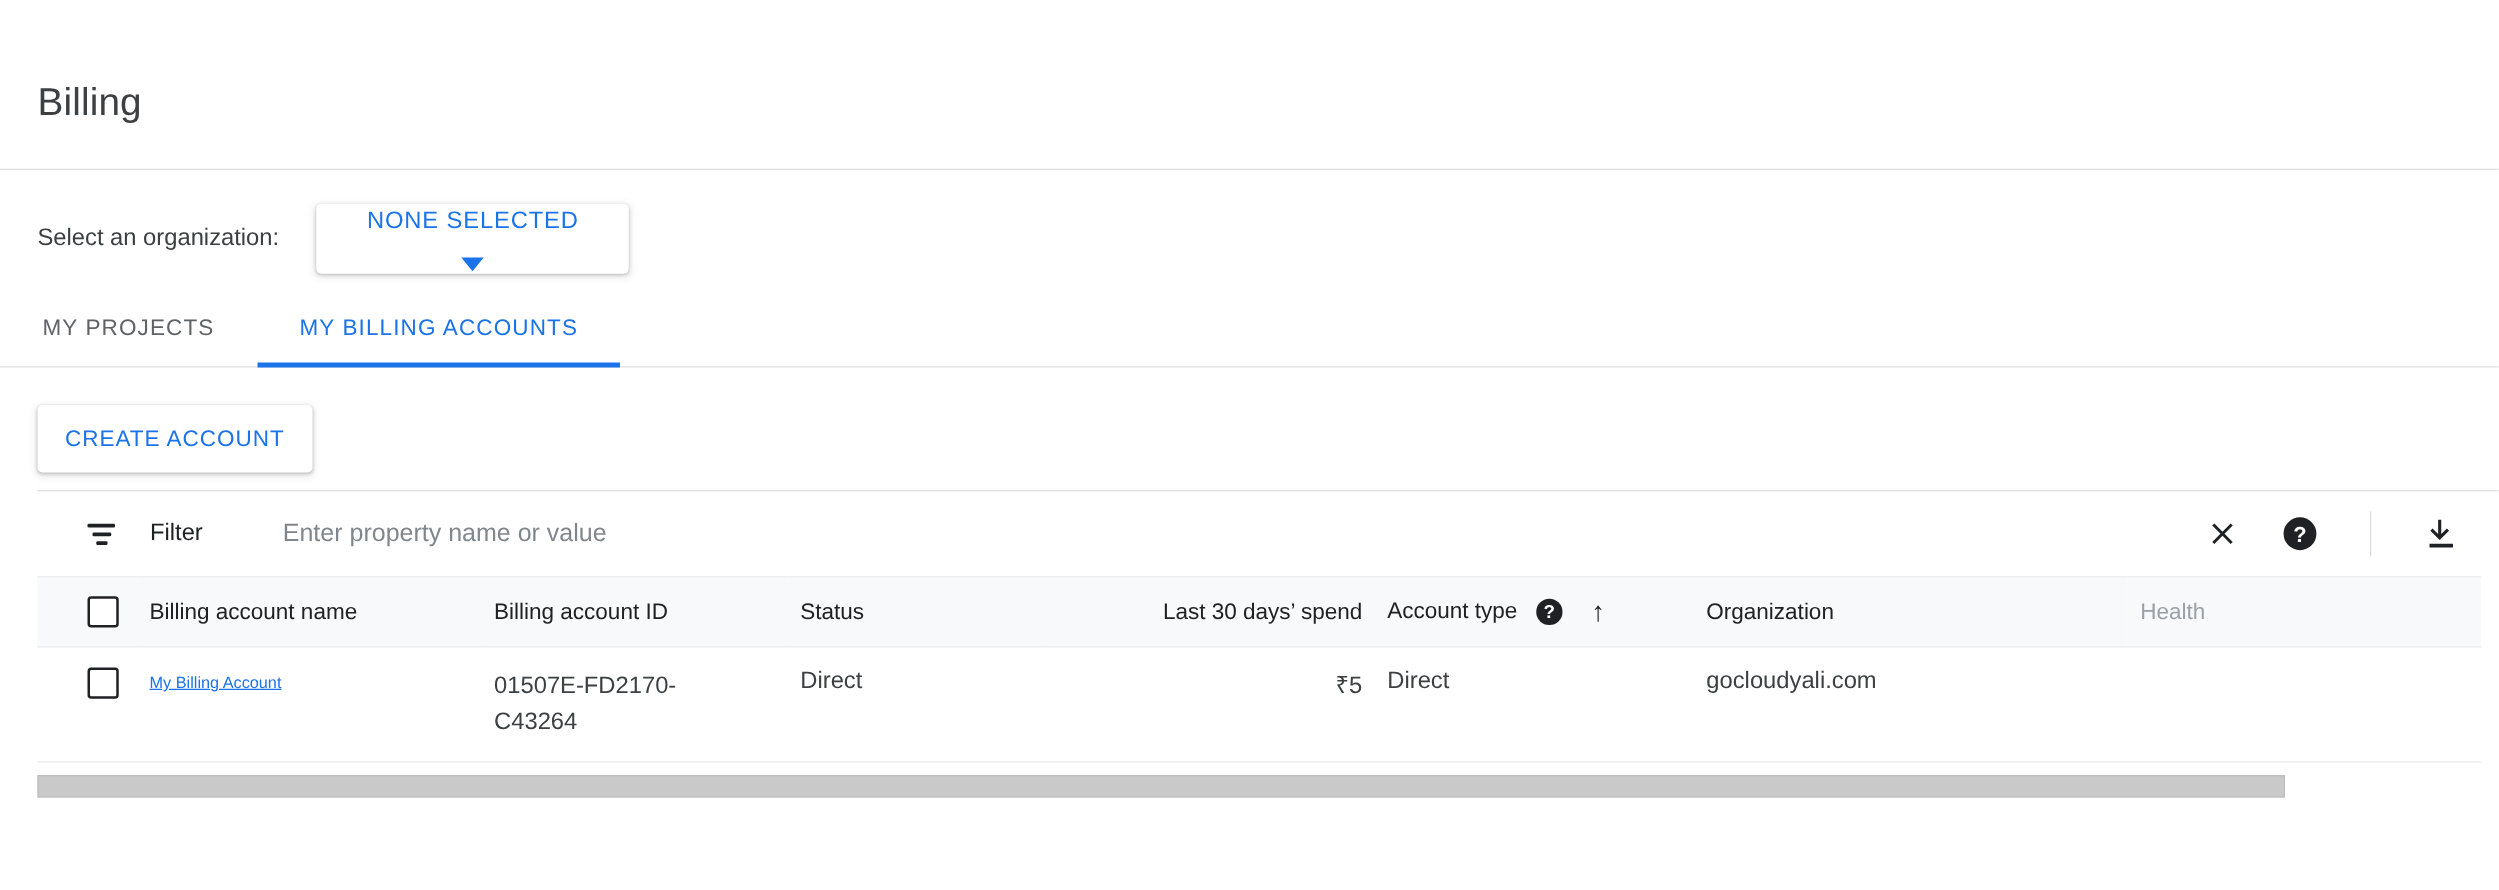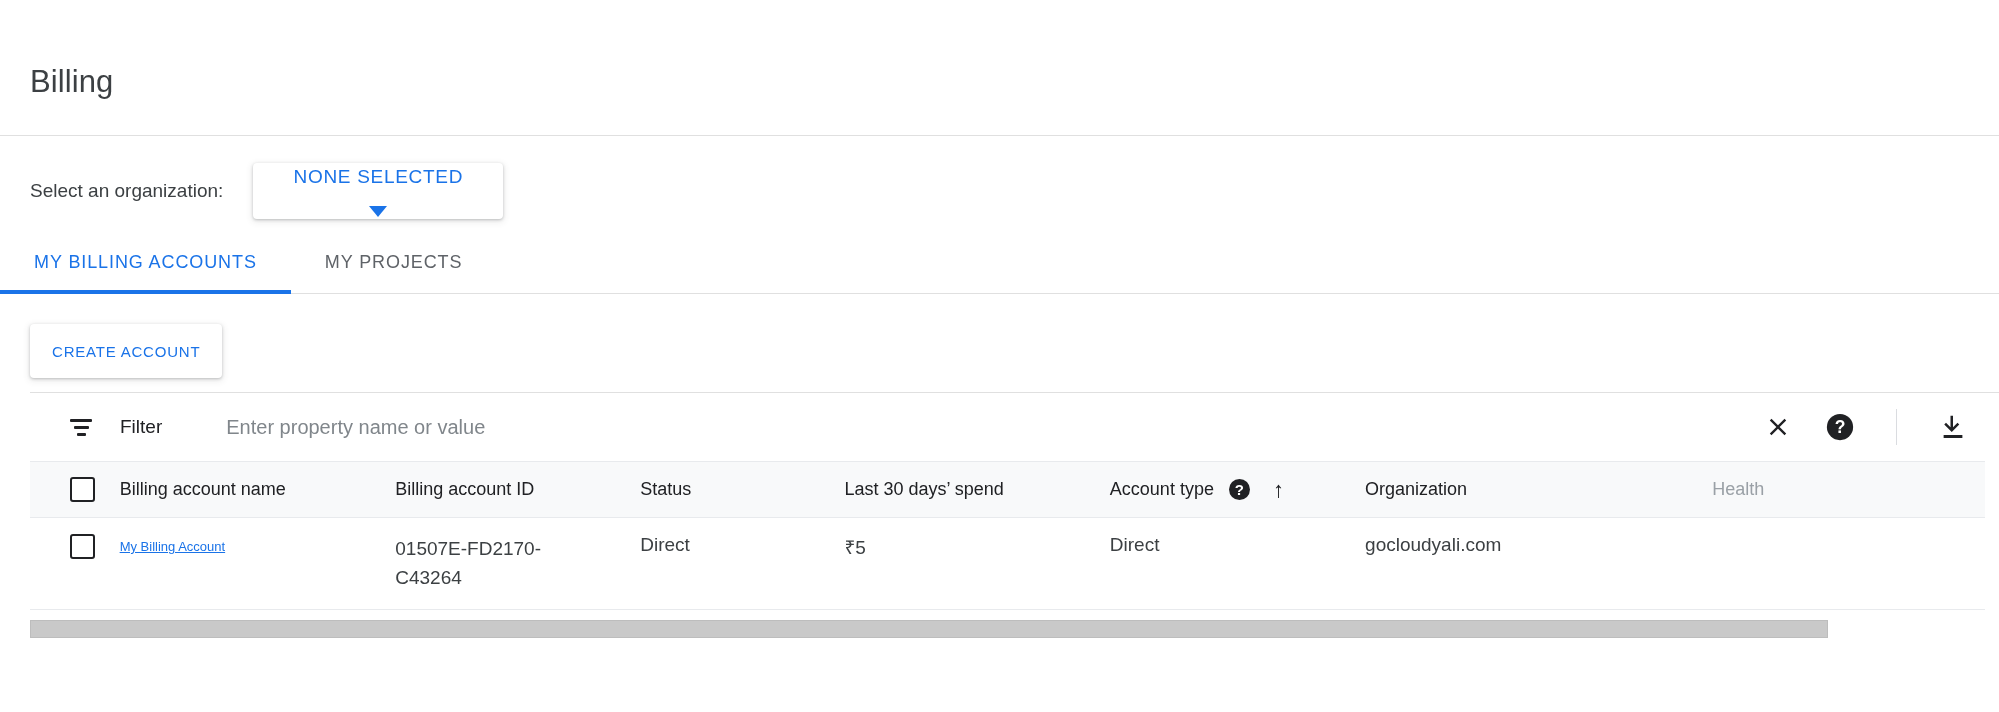--- a/index.html
+++ b/index.html
@@ -105,21 +105,21 @@
     height: 98px;
   }
   .create-btn {
     background: #ffffff;
     border: none;
     border-radius: 4px;
     box-shadow: 0 1px 3px 0 rgba(60,64,67,.30), 0 2px 6px 2px rgba(60,64,67,.08);
     height: 54px;
     padding: 0 22px;
     color: #1a73e8;
-    font-size: 15px;
+    font-size: 18px;
     font-weight: 500;
     letter-spacing: 0.8px;
     cursor: pointer;
     font-family: inherit;
   }
 
   
   .table-wrap {
     margin-left: 30px;
     border-top: 1px solid #e0e0e0;
@@ -207,21 +207,21 @@
     text-align: left;
     font-size: 18px;
     font-weight: 500;
     color: #202124;
     padding: 0 10px;
     vertical-align: middle;
     border-top: 1px solid #e8eaed;
     border-bottom: 1px solid #e8eaed;
     white-space: nowrap;
   }
-  table.grid th.num, table.grid td.num { text-align: left; }
+  table.grid th.num, table.grid td.num { text-align: right; }
   table.grid th.dim { color: #9aa0a6; }
   table.grid td {
     font-size: 19px;
     color: #3c4043;
     padding: 16px 10px;
     vertical-align: top;
     border-bottom: 1px solid #e8eaed;
   }
   .col-check { width: 78px; padding-left: 40px !important; }
   .col-name  { width: 270px; }
@@ -312,25 +312,25 @@
 
 <div class="org-row">
   <div class="org-label">Select an organization:</div>
   <div class="org-button">
     <span class="lbl">NONE SELECTED</span>
     <span class="caret"></span>
   </div>
 </div>
 
 <div class="tabs">
+  <div class="tab">
+    <span>MY PROJECTS</span>
+  </div>
   <div class="tab active">
     <span>MY BILLING ACCOUNTS</span>
-  </div>
-  <div class="tab">
-    <span>MY PROJECTS</span>
   </div>
 </div>
 
 <div class="actions-row">
   <button class="create-btn">CREATE ACCOUNT</button>
 </div>
 
 <div class="table-wrap">
 
   <div class="filter-bar">

